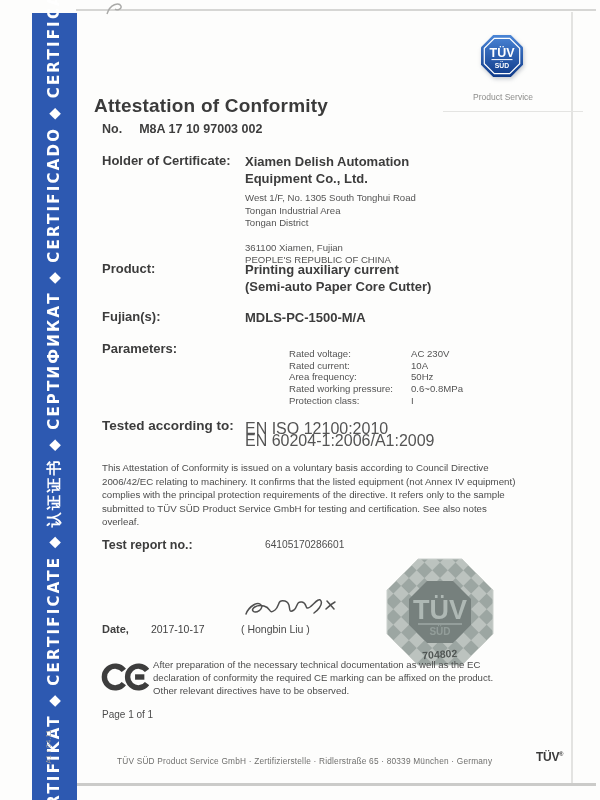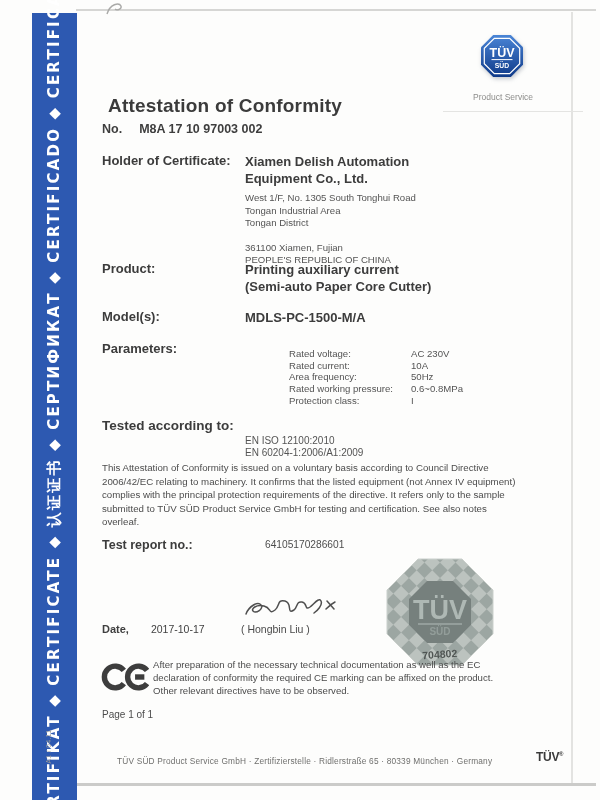--- a/index.html
+++ b/index.html
@@ -19,37 +19,37 @@
         font-size:15px;letter-spacing:2.2px;font-family:"DejaVu Sans","Liberation Sans",sans-serif;}
   .side-note{position:absolute;left:-14px;top:730px;transform:rotate(-90deg);
         font-size:6.5px;color:#9a9a98;letter-spacing:.5px;width:60px;text-align:center;}
 
   
   .tuv-logo{position:absolute;left:479px;top:33px;width:46px;height:46px;filter:drop-shadow(1px 2px 2px rgba(90,100,120,.35));}
   .logo-caption{position:absolute;left:462px;top:92px;width:82px;text-align:center;
         font-size:8.5px;color:#8d8d8b;}
 
   
-  .title{position:absolute;left:108px;top:95px;font-size:19px;font-weight:bold;color:#3b3b3b;letter-spacing:.2px;text-align:right;}
+  .title{position:absolute;left:94px;top:95px;font-size:19px;font-weight:bold;color:#3b3b3b;letter-spacing:.2px;text-align:right;}
   .no-line{position:absolute;left:102px;top:122px;font-size:12.5px;font-weight:bold;color:#3e3e3e;}
   .no-line .no-val{margin-left:17px;}
 
   
   .sec{position:absolute;left:102px;display:flex;}
   .sec .lbl{width:143px;flex:0 0 143px;font-weight:bold;font-size:13px;color:#3c3c3c;}
   .val-bold{font-weight:bold;font-size:13px;color:#3c3c3c;line-height:17px;}
   .small{font-size:9.6px;line-height:12.6px;color:#545454;}
   .addr{margin-top:5px;}
   .addr .gap{margin-top:12px;}
 
   .param-rows{margin-top:7px;font-size:9.6px;line-height:11.7px;color:#545454;}
   .param-row{display:flex;padding-left:44px;}
   .param-row .pn{width:122px;flex:0 0 122px;}
 
-  .std{margin-top:17px;font-size:10px;line-height:12.3px;color:#545454;}
+  .std{margin-top:5px;font-size:16px;line-height:12.3px;color:#545454;}
 
   .statement{position:absolute;left:102px;top:461px;font-size:9.7px;line-height:13.5px;color:#4c4c4c;}
 
   .report{top:538px;}
   .report .lbl{font-size:12.5px;}
   .report .rv{font-size:10.2px;color:#4e4e4e;padding-top:1px;margin-left:20px;}
 
   
   .stamp{position:absolute;left:383px;top:555px;width:114px;height:114px;opacity:.94;}
 
@@ -127,21 +127,21 @@
 
   <div class="sec" style="top:261px">
     <div class="lbl">Product:</div>
     <div>
       <div class="val-bold">Printing auxiliary current</div>
       <div class="val-bold">(Semi-auto Paper Core Cutter)</div>
     </div>
   </div>
 
   <div class="sec" style="top:309px">
-    <div class="lbl">Model(s):</div>
+    <div class="lbl">Fujian(s):</div>
     <div class="val-bold">MDLS-PC-1500-M/A</div>
   </div>
 
   <div class="sec" style="top:341px">
     <div class="lbl">Parameters:</div>
     <div class="param-rows">
       <div class="param-row">
         <span class="pn">Rated voltage:</span>
         <span>AC 230V</span>
       </div>

